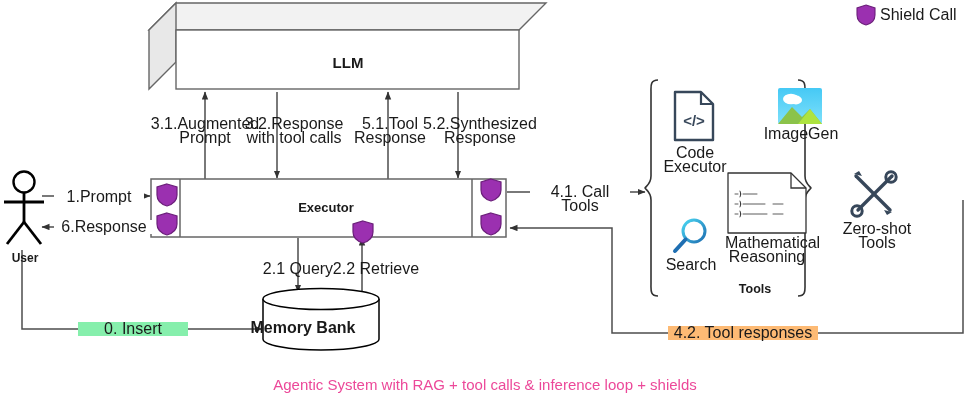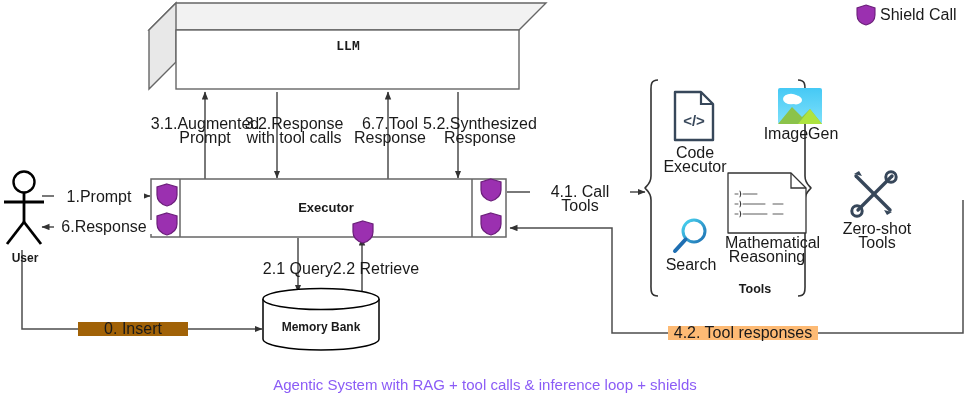--- a/index.html
+++ b/index.html
@@ -53,21 +53,21 @@
 
     <path d="M963,200 L963,333 L612,333 L612,228 L510,228" marker-end="url(#ah)"></path>
   </g>
 </svg>
 
 <svg class="abs" style="left:148px;top:2px;" width="400" height="92">
   <polygon points="1,28 28,1 398,1 371,28" fill="#f2f2f2" stroke="#666" stroke-width="1.4"></polygon>
   <polygon points="1,28 28,1 28,60 1,87" fill="#e8e8e8" stroke="#666" stroke-width="1.4"></polygon>
   <rect x="28" y="28" width="343" height="59" fill="#ffffff" stroke="#666" stroke-width="1.4"></rect>
 </svg>
-<div class="abs lbl bold" style="left:148px;top:40px;width:400px;font-size:13px;font-family:Liberation Mono, monospace;">LLM</div>
+<div class="abs lbl bold" style="left:148px;top:56px;width:400px;font-size:15px;">LLM</div>
 
 <svg class="abs" style="left:150px;top:178px;" width="357" height="60">
   <rect x="1" y="1" width="355" height="58" fill="#ffffff" stroke="#666" stroke-width="1.5"></rect>
   <line x1="30" y1="1" x2="30" y2="59" stroke="#666" stroke-width="1.5"></line>
   <line x1="322" y1="1" x2="322" y2="59" stroke="#666" stroke-width="1.5"></line>
 </svg>
 <div class="abs lbl bold" style="left:180px;top:201px;width:292px;font-size:13px;">Executor</div>
 
 <svg class="abs" style="left:156px;top:183px;" width="22" height="24">
   <path d="M11,1 L21,4 L21,12 C21,18 16,21.5 11,23 C6,21.5 1,18 1,12 L1,4 Z" fill="#9B30B0" stroke="#6B1F7A" stroke-width="1.2"></path>
@@ -91,21 +91,21 @@
   <line x1="2" y1="32" x2="42" y2="32" stroke="#000" stroke-width="2.8"></line>
   <line x1="22" y1="52" x2="5" y2="74" stroke="#000" stroke-width="2.8"></line>
   <line x1="22" y1="52" x2="39" y2="74" stroke="#000" stroke-width="2.8"></line>
 </svg>
 <div class="abs lbl bold" style="left:0px;top:252px;width:50px;font-size:12px;">User</div>
 
 <svg class="abs" style="left:262px;top:288px;" width="118" height="62">
   <path d="M1,11 L1,51 A58,11 0 0 0 117,51 L117,11" fill="#ffffff" stroke="#000" stroke-width="1.5"></path>
   <ellipse cx="59" cy="11" rx="58" ry="10.5" fill="#ffffff" stroke="#000" stroke-width="1.5"></ellipse>
 </svg>
-<div class="abs lbl bold" style="left:262px;top:321px;width:118px;font-size:12px;">Memory Bank</div>
+<div class="abs lbl bold" style="left:244px;top:321px;width:118px;font-size:16px;">Memory Bank</div>
 
 <svg class="abs" style="left:644px;top:78px;" width="168" height="222">
   <path d="M14,2 C6,2 7,8 7,14 L7,98 C7,106 2,108 1,110 C2,112 7,114 7,122 L7,206 C7,212 6,218 14,218" fill="none" stroke="#333" stroke-width="1.6"></path>
   <path d="M154,2 C162,2 161,8 161,14 L161,98 C161,106 166,108 167,110 C166,112 161,114 161,122 L161,206 C161,212 162,218 154,218" fill="none" stroke="#333" stroke-width="1.6"></path>
 </svg>
 <div class="abs lbl bold" style="left:700px;top:283px;width:110px;font-size:12.5px;">Tools</div>
 
 <svg class="abs" style="left:673px;top:90px;" width="42" height="52">
   <path d="M2,2 L28,2 L40,14 L40,50 L2,50 Z" fill="#fff" stroke="#37475a" stroke-width="2.4" stroke-linejoin="round"></path>
   <path d="M28,2 L28,14 L40,14" fill="none" stroke="#37475a" stroke-width="2.2"></path>
@@ -148,35 +148,35 @@
   <circle cx="9" cy="43" r="5.2" fill="none" stroke="#37475a" stroke-width="3"></circle>
   <path d="M6,6 l5,-3 l3,5 z" fill="#37475a"></path>
   <path d="M44,44 l-5,3 l-3,-5 z" fill="#37475a"></path>
 </svg>
 <div class="abs lbl" style="left:842px;top:222px;width:70px;">Zero-shot Tools</div>
 
 <div class="abs lbl" style="left:140px;top:117px;width:130px;">3.1.Augmented
 Prompt</div>
 <div class="abs lbl" style="left:234px;top:117px;width:120px;">3.2.Response
 with tool calls</div>
-<div class="abs lbl" style="left:345px;top:117px;width:90px;">6.7.Tool
+<div class="abs lbl" style="left:345px;top:117px;width:90px;">5.1.Tool
 Response</div>
 <div class="abs lbl" style="left:420px;top:117px;width:120px;">5.2.Synthesized
 Response</div>
 
 <div class="abs lbl" style="left:54px;top:190px;width:90px;background:#fff;">1.Prompt</div>
 <div class="abs lbl" style="left:54px;top:220px;width:100px;background:#fff;">6.Response</div>
 
 <div class="abs lbl" style="left:258px;top:262px;width:80px;">2.1 Query</div>
 <div class="abs lbl" style="left:330px;top:262px;width:92px;">2.2 Retrieve</div>
 
-<div class="abs lbl" style="left:78px;top:322px;width:110px;background:#a16207;">0. Insert</div>
+<div class="abs lbl" style="left:78px;top:322px;width:110px;background:#86efac;">0. Insert</div>
 
 <div class="abs lbl" style="left:530px;top:185px;width:100px;background:#fff;">4.1. Call Tools</div>
 
 <div class="abs lbl" style="left:668px;top:326px;width:150px;background:#fdba74;">4.2. Tool responses</div>
 
 <svg class="abs" style="left:856px;top:4px;" width="20" height="22">
   <path d="M10,1 L19,4 L19,11 C19,16.5 14.5,19.8 10,21 C5.5,19.8 1,16.5 1,11 L1,4 Z" fill="#9B30B0" stroke="#6B1F7A" stroke-width="1.1"></path>
 </svg>
 <div class="abs lbl" style="left:880px;top:8px;width:90px;text-align:left;">Shield Call</div>
 
-<div class="abs" style="left:0px;top:376px;width:970px;text-align:center;font-size:15px;color:#8b5cf6;">Agentic System with RAG + tool calls &amp; inference loop + shields</div>
+<div class="abs" style="left:0px;top:376px;width:970px;text-align:center;font-size:15px;color:#ec4899;">Agentic System with RAG + tool calls &amp; inference loop + shields</div>
 
 </body></html>

